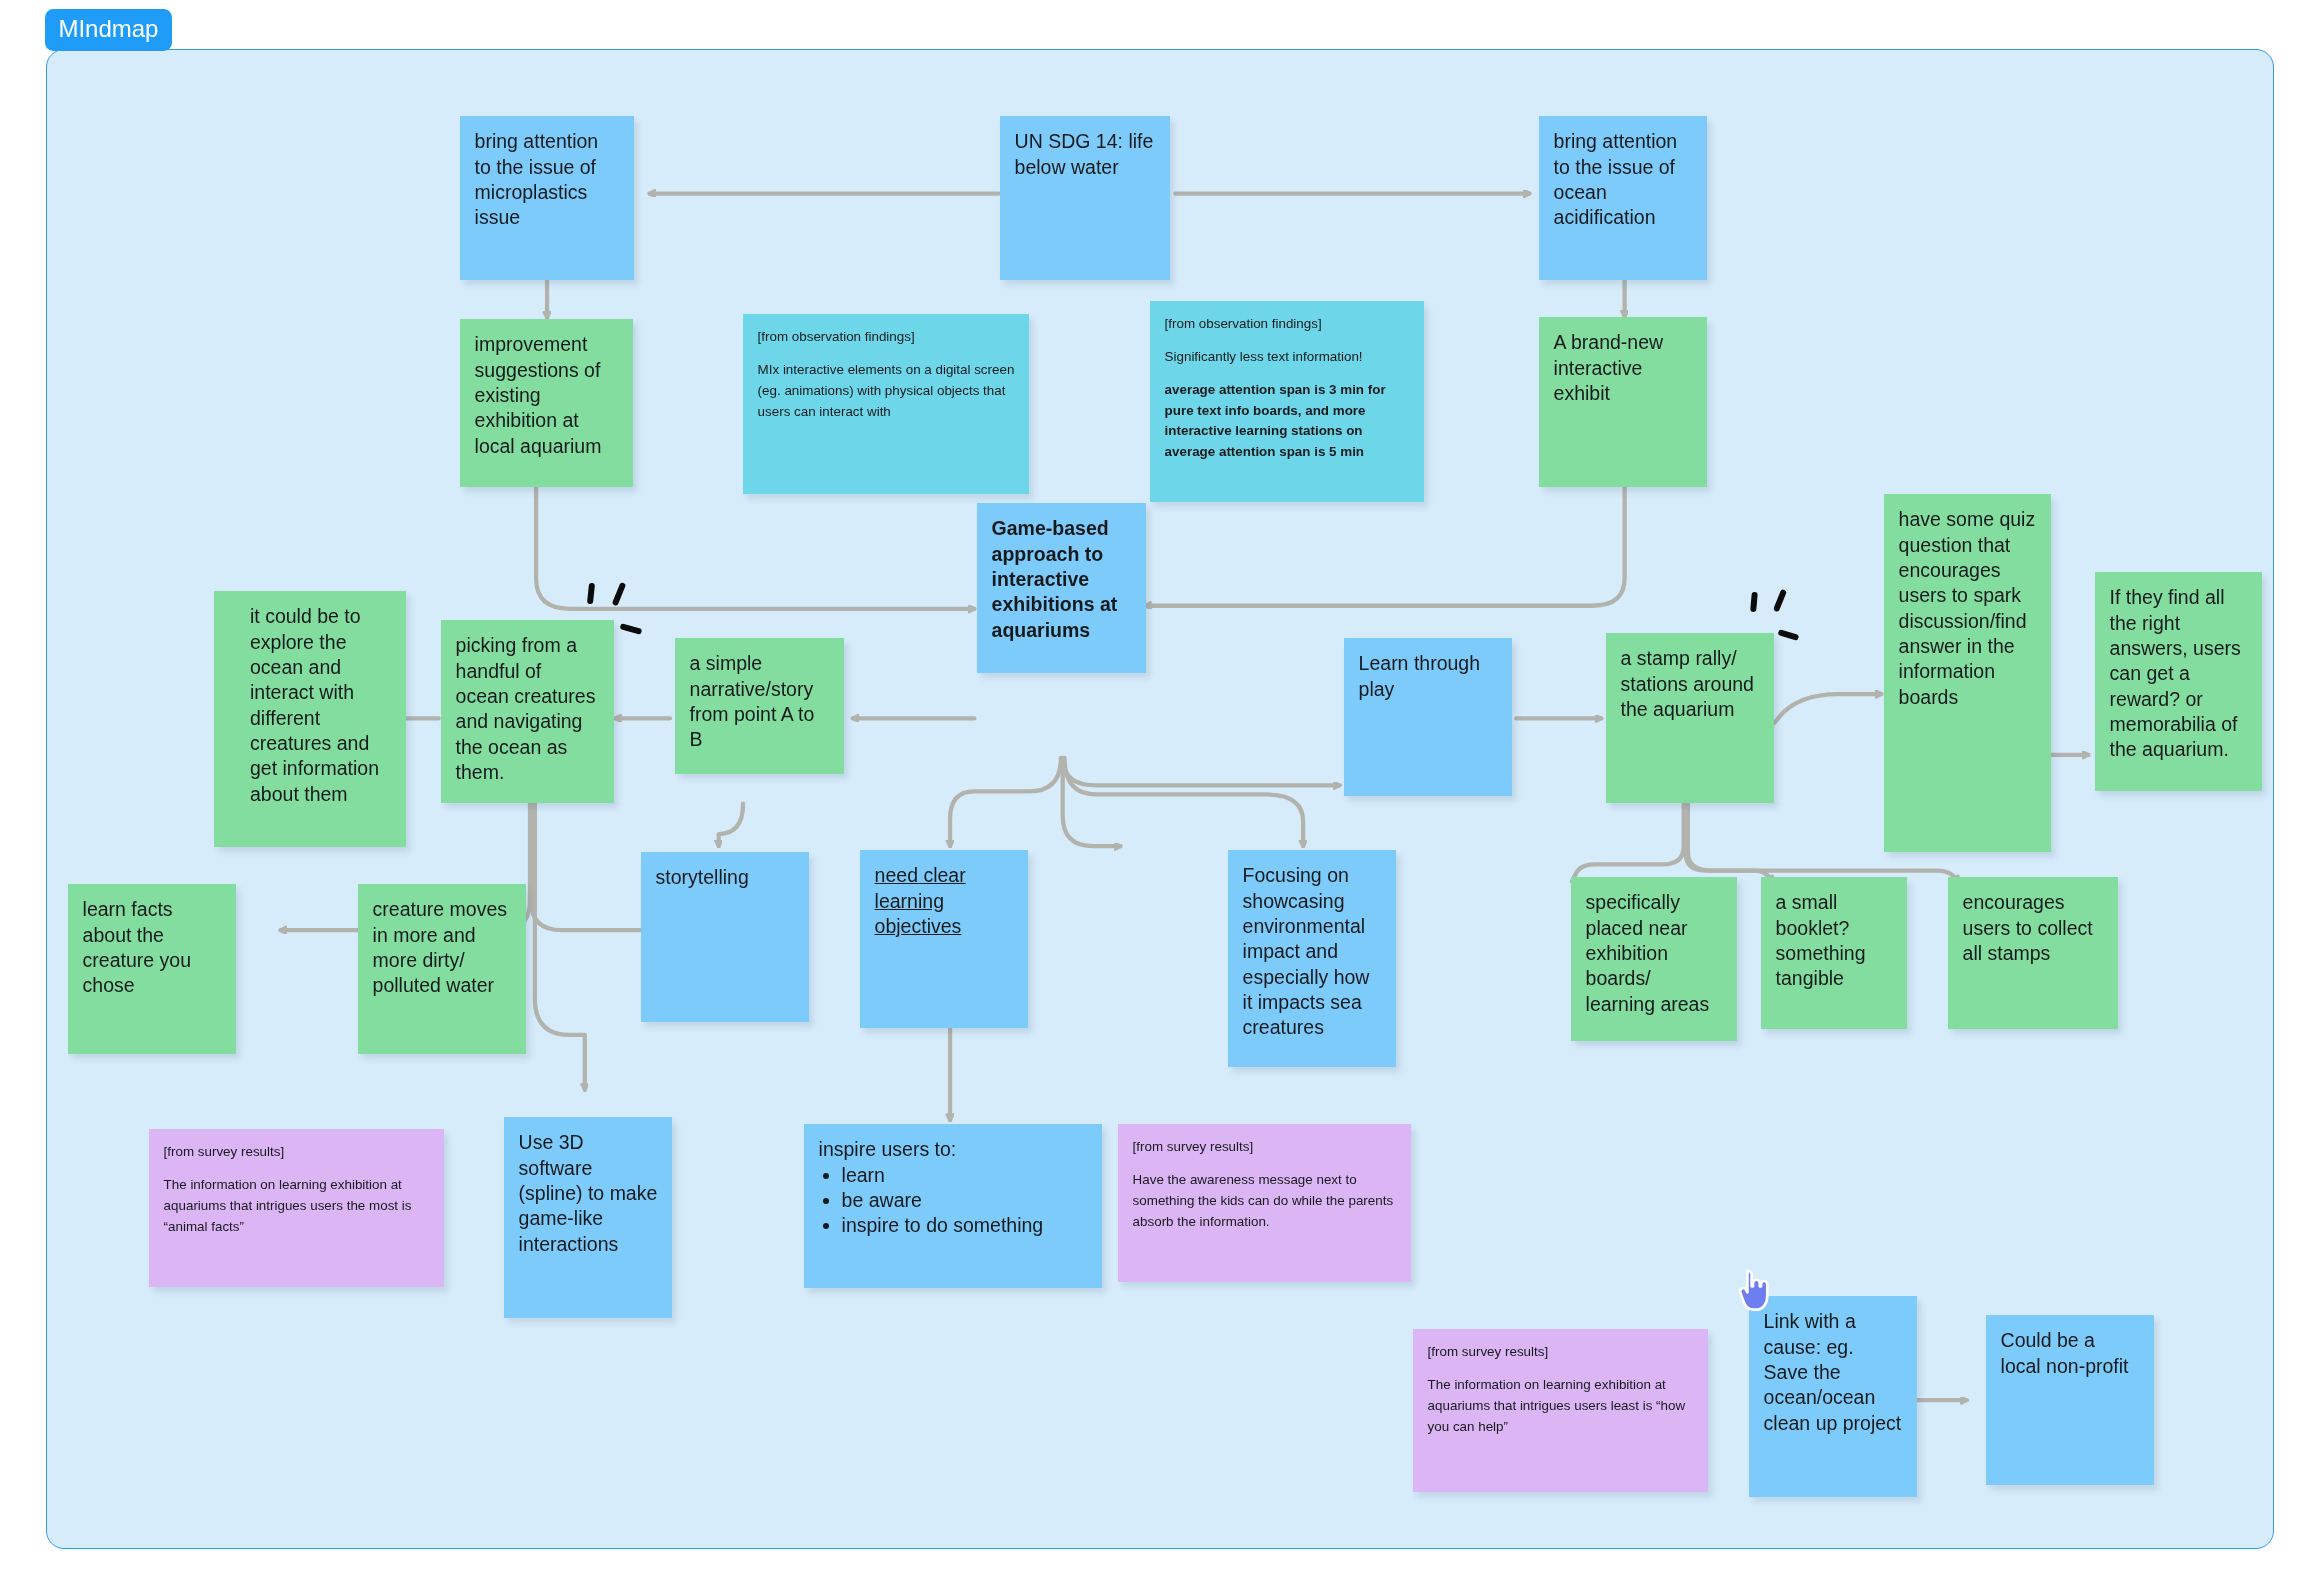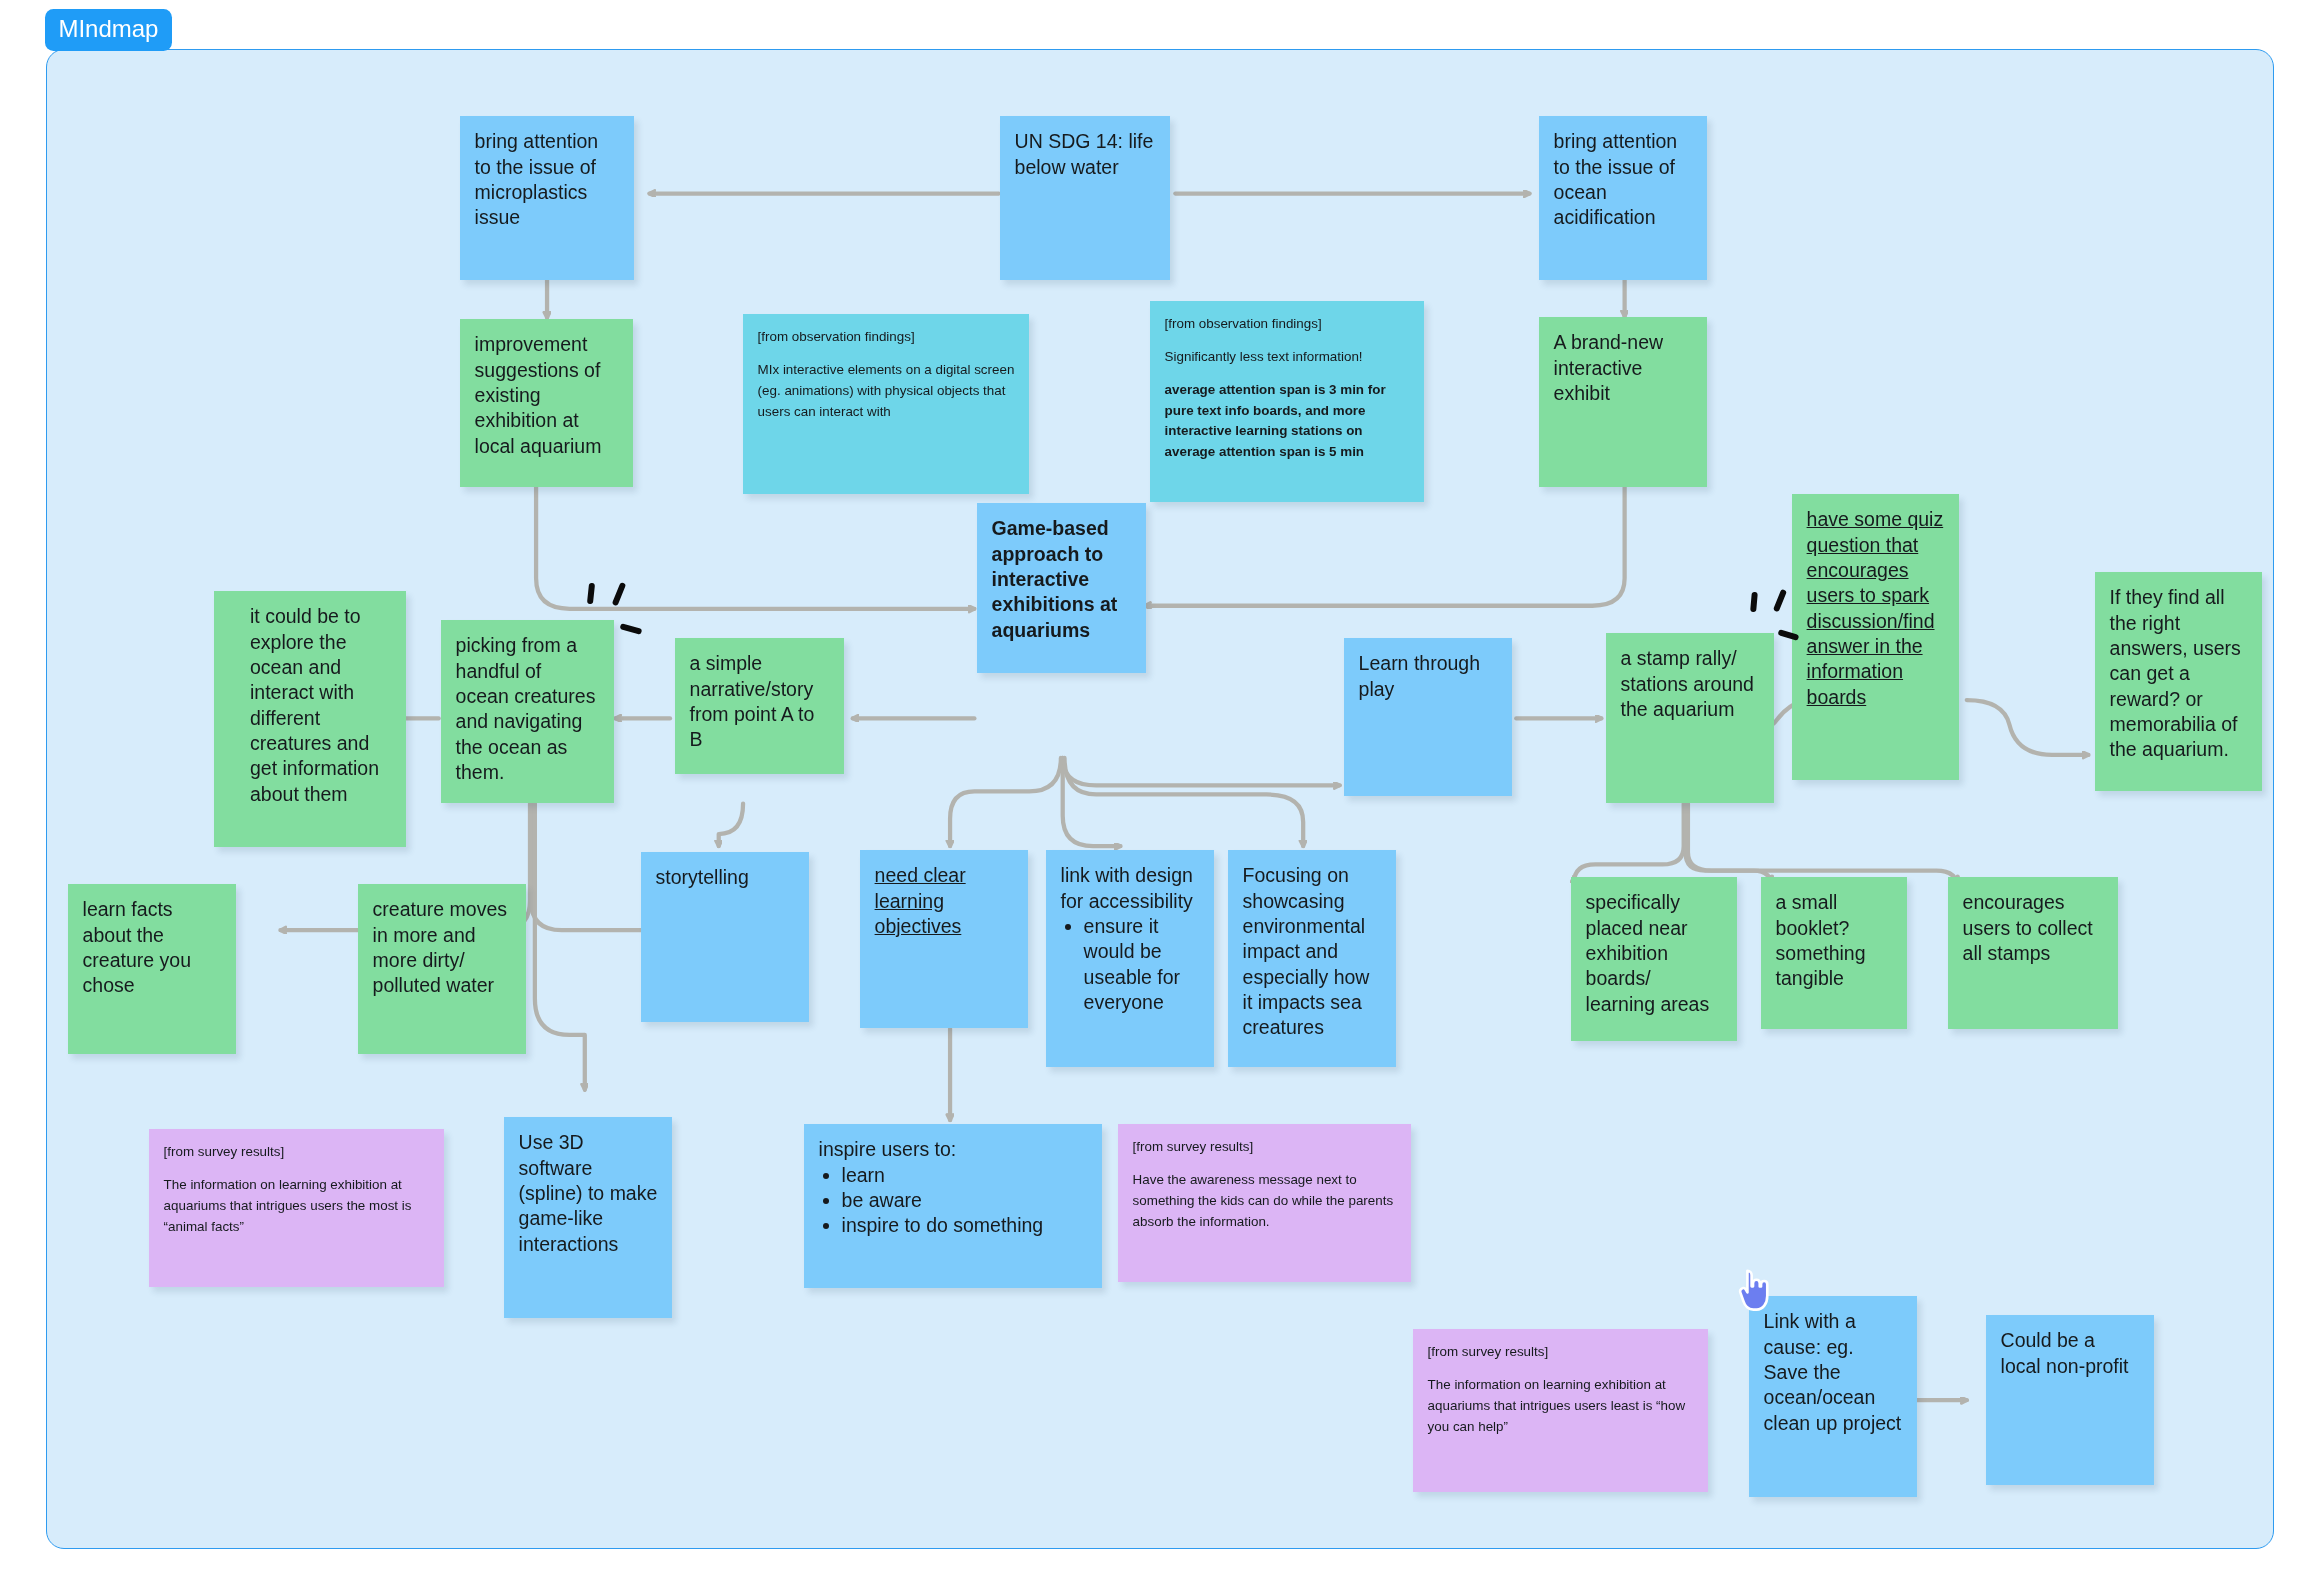--- a/index.html
+++ b/index.html
@@ -177,21 +177,21 @@
   </div>
 
   <div class="node blue big" style="left:1344px;top:638px;width:168px;height:158px;">
     <span class="t">Learn through play</span>
   </div>
 
   <div class="node green big" style="left:1606px;top:633px;width:168px;height:170px;">
     <span class="t">a stamp rally/ stations around the aquarium</span>
   </div>
 
-  <div class="node green big" style="left:1792px;top:494px;width:167px;height:286px;text-decoration:underline;">
+  <div class="node green big" style="left:1884px;top:494px;width:167px;height:358px;">
     <span class="t">have some quiz question that encourages users to spark discussion/find answer in the information boards</span>
   </div>
 
   <div class="node green big" style="left:2095px;top:572px;width:167px;height:219px;">
     <span class="t">If they find all the right answers, users can get a reward? or memorabilia of the aquarium.</span>
   </div>
 
   <div class="node green big" style="left:68px;top:884px;width:168px;height:170px;">
     <span class="t">learn facts about the creature you chose</span>
   </div>
@@ -201,26 +201,20 @@
   </div>
 
   <div class="node blue big" style="left:641px;top:852px;width:168px;height:170px;">
     <span class="t">storytelling</span>
   </div>
 
   <div class="node blue big" style="left:860px;top:850px;width:168px;height:178px;text-decoration:underline;">
     <span class="t">need clear learning objectives</span>
   </div>
 
-  <div class="node blue big" style="left:1046px;top:850px;width:168px;height:217px;">
-    <span class="t">link with design for accessibility</span>
-    <ul>
-        <li>ensure it would be useable for everyone</li>
-      </ul>
-  </div>
 
   <div class="node blue big" style="left:1228px;top:850px;width:168px;height:217px;">
     <span class="t">Focusing on showcasing environmental impact and especially how it impacts sea creatures</span>
   </div>
 
   <div class="node green big" style="left:1571px;top:877px;width:166px;height:164px;">
     <span class="t">specifically placed near exhibition boards/ learning areas</span>
   </div>
 
   <div class="node green big" style="left:1761px;top:877px;width:146px;height:152px;">

